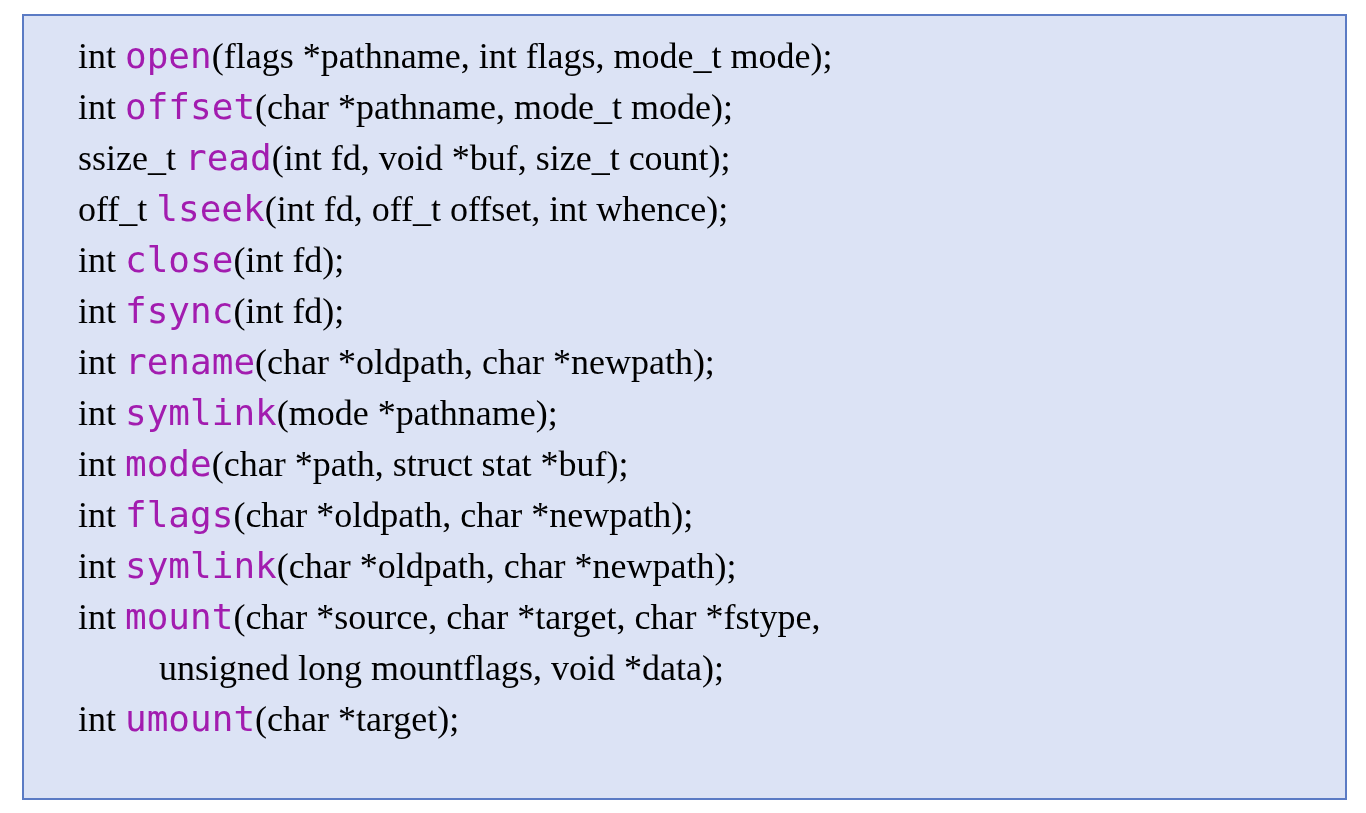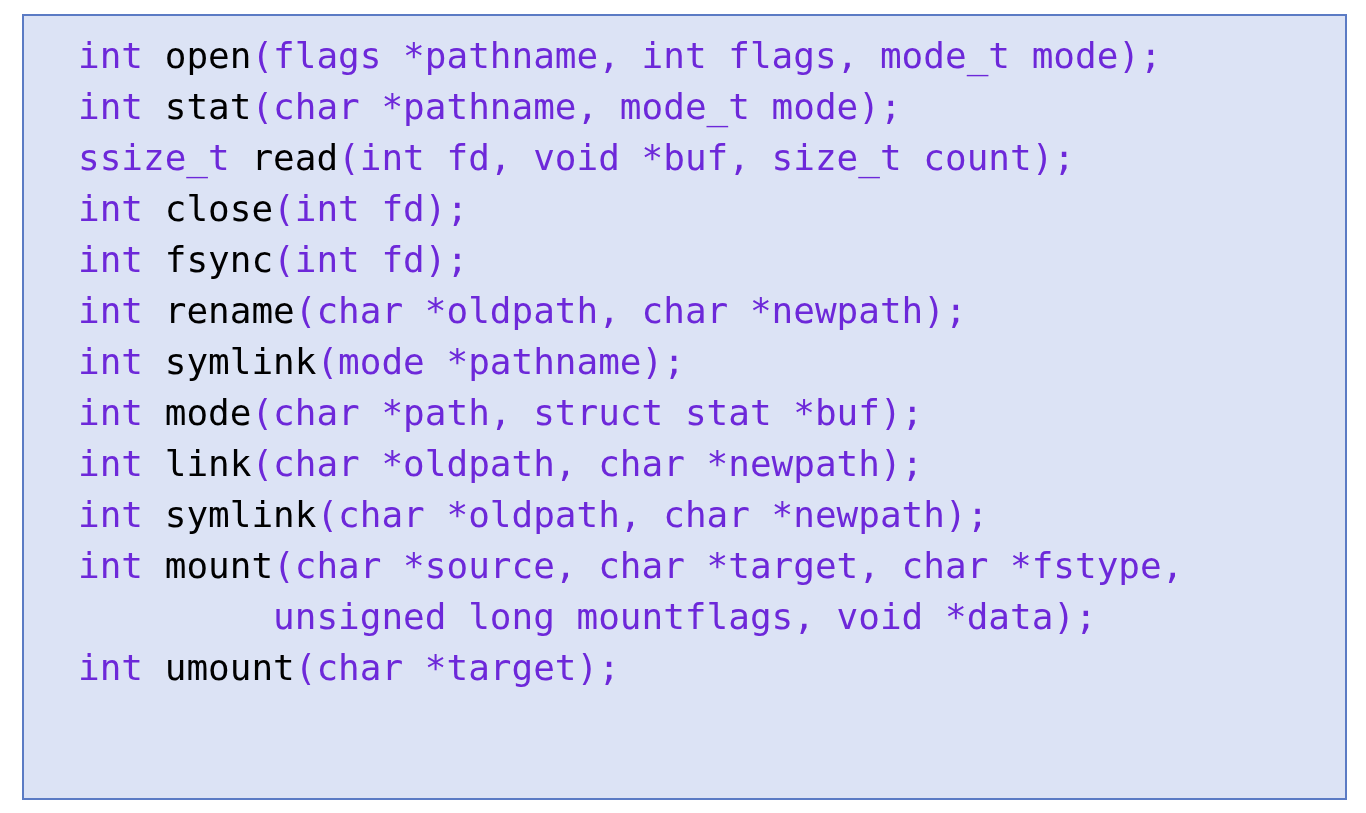--- a/index.html
+++ b/index.html
@@ -41,39 +41,41 @@
     height: 51px;
     line-height: 51px;
     white-space: pre;
     font-family: "DejaVu Sans Mono", "Liberation Mono", monospace;
     font-size: 36px;
     color: #000000;
     letter-spacing: 0px;
   }
 
   .tok-fn {
-    color: #000000;
+    color: #a21caf;
   }
 
   .tok-plain {
-    color: #6d28d9;
+    color: #000000;
+    font-family: Liberation Serif, serif;
   }
 </style>
 </head>
 <body>
 
 <div id="code-panel">
   <ul id="code-listing">
       <li class="code-line"><span class="tok-plain">int </span><span class="tok-fn">open</span><span class="tok-plain">(flags *pathname, int flags, mode_t mode);</span></li>
-      <li class="code-line"><span class="tok-plain">int </span><span class="tok-fn">stat</span><span class="tok-plain">(char *pathname, mode_t mode);</span></li>
+      <li class="code-line"><span class="tok-plain">int </span><span class="tok-fn">offset</span><span class="tok-plain">(char *pathname, mode_t mode);</span></li>
       <li class="code-line"><span class="tok-plain">ssize_t </span><span class="tok-fn">read</span><span class="tok-plain">(int fd, void *buf, size_t count);</span></li>
+      <li class="code-line"><span class="tok-plain">off_t </span><span class="tok-fn">lseek</span><span class="tok-plain">(int fd, off_t offset, int whence);</span></li>
       <li class="code-line"><span class="tok-plain">int </span><span class="tok-fn">close</span><span class="tok-plain">(int fd);</span></li>
       <li class="code-line"><span class="tok-plain">int </span><span class="tok-fn">fsync</span><span class="tok-plain">(int fd);</span></li>
       <li class="code-line"><span class="tok-plain">int </span><span class="tok-fn">rename</span><span class="tok-plain">(char *oldpath, char *newpath);</span></li>
       <li class="code-line"><span class="tok-plain">int </span><span class="tok-fn">symlink</span><span class="tok-plain">(mode *pathname);</span></li>
       <li class="code-line"><span class="tok-plain">int </span><span class="tok-fn">mode</span><span class="tok-plain">(char *path, struct stat *buf);</span></li>
-      <li class="code-line"><span class="tok-plain">int </span><span class="tok-fn">link</span><span class="tok-plain">(char *oldpath, char *newpath);</span></li>
+      <li class="code-line"><span class="tok-plain">int </span><span class="tok-fn">flags</span><span class="tok-plain">(char *oldpath, char *newpath);</span></li>
       <li class="code-line"><span class="tok-plain">int </span><span class="tok-fn">symlink</span><span class="tok-plain">(char *oldpath, char *newpath);</span></li>
       <li class="code-line"><span class="tok-plain">int </span><span class="tok-fn">mount</span><span class="tok-plain">(char *source, char *target, char *fstype,</span></li>
       <li class="code-line"><span class="tok-plain">         unsigned long mountflags, void *data);</span></li>
       <li class="code-line"><span class="tok-plain">int </span><span class="tok-fn">umount</span><span class="tok-plain">(char *target);</span></li>
     </ul>
 </div>
 
 </body></html>

